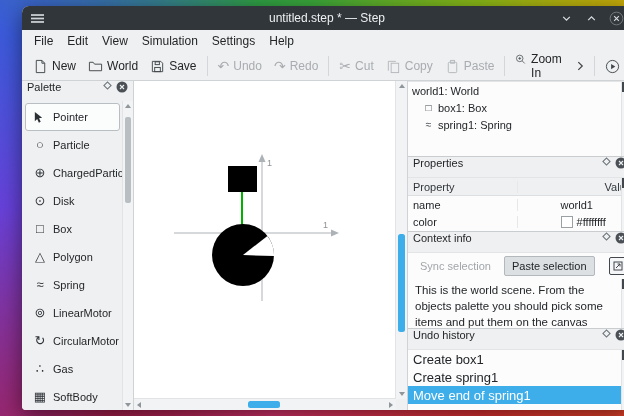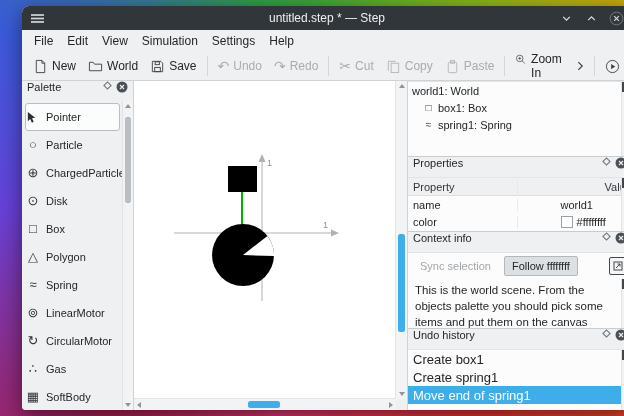--- a/index.html
+++ b/index.html
@@ -34,21 +34,21 @@
   
   .main{flex:1;display:flex;min-height:0;}
   
   .dock-header{height:20px;display:flex;align-items:flex-start;gap:4px;padding:0 5px;
     font-size:11px;color:#232629;flex:0 0 auto;}
   .dock-header .dh-title{flex:1;white-space:nowrap;overflow:hidden;}
   .dock-hbtn{display:flex;align-items:center;}
   
   .palette{width:111px;flex:0 0 auto;border-right:1px solid #cfd3d6;display:flex;flex-direction:column;background:#eff0f1;}
   .palette-body{flex:1;position:relative;overflow:hidden;padding:2px 13px 0 3px;}
-  .pal-item{height:26px;display:flex;align-items:center;gap:6px;
+  .pal-item{height:26px;display:flex;align-items:center;gap:6px;padding-left:7px;
     font-size:11px;color:#232629;border:1px solid transparent;border-radius:3px;}
   .pal-item.sel{background:#fbfcfc;border-color:#b9bec2;}
   .pal-ico{width:14px;text-align:center;font-size:13px;color:#2f3338;flex:0 0 auto;line-height:14px;}
   .pal-lbl{white-space:nowrap;}
   
   .mscroll{position:absolute;right:0;top:0;bottom:0;width:10px;background:#f2f3f4;
     border-left:1px solid #e1e3e5;display:flex;flex-direction:column;}
   .ms-btn{height:10px;display:flex;align-items:center;justify-content:center;flex:0 0 auto;}
   .ms-btn.dark{background:#41474d;}
   .ms-track{flex:1;position:relative;}
@@ -429,21 +429,21 @@
           </span>
           <span class="dock-hbtn">
             <svg width="12" height="12" viewBox="0 0 12 12">
                 <circle cx="6" cy="6" r="5.5" fill="#4a5056"></circle>
                 <path d="M4 4 l4 4 M8 4 l-4 4" stroke="#eceef0" stroke-width="1.1"></path>
               </svg>
           </span>
         </div>
         <div class="ctx-buttons">
           <span class="ctx-btn off">Sync selection</span>
-          <span class="ctx-btn on">Follow ffffffff</span>
+          <span class="ctx-btn on">Paste selection</span>
           <span class="ctx-tool">
             <svg width="10" height="10" viewBox="0 0 10 10">
                 <rect x="1" y="1" width="8" height="8" fill="none" stroke="#41474d"></rect>
                 <path d="M3 7 L7 3 M4.5 3 H7 V5.5" fill="none" stroke="#41474d"></path>
               </svg>
           </span>
         </div>
         <div class="ctx-textwrap">
           <div class="ctx-text">This is the world scene. From the objects palette you should pick some items and put them on the canvas</div>
           <div class="mscroll">

